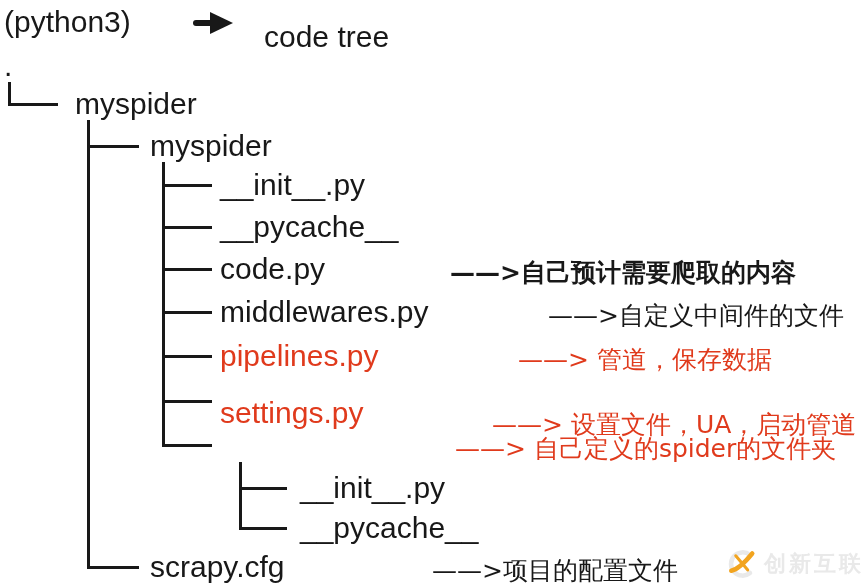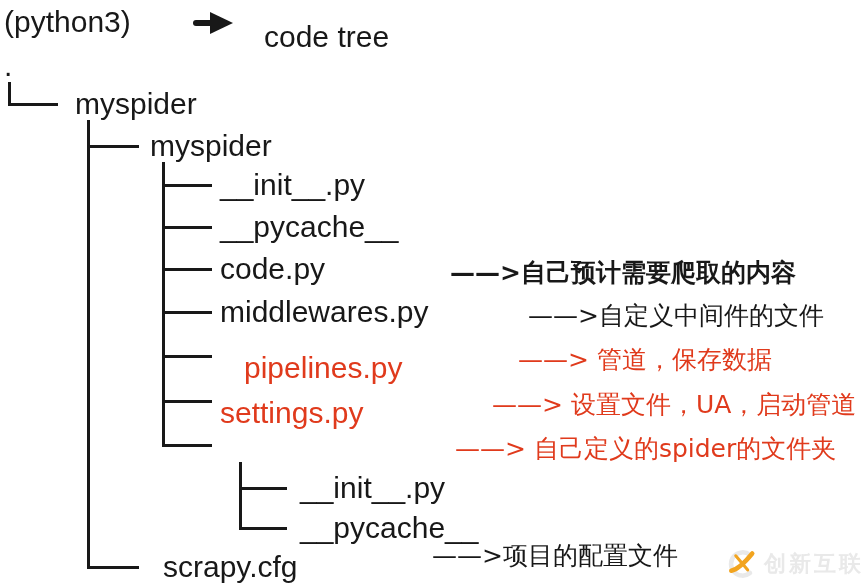--- a/index.html
+++ b/index.html
@@ -79,32 +79,32 @@
   <div class="hline" style="left:239px;top:527px;width:48px;"></div>
 
   <div class="hline" style="left:87px;top:566px;width:52px;"></div>
 
   <span class="abs mono" style="left:75px;top:88px;">myspider</span>
   <span class="abs mono" style="left:150px;top:130px;">myspider</span>
   <span class="abs mono" style="left:220px;top:169px;">__init__.py</span>
   <span class="abs mono" style="left:220px;top:211px;">__pycache__</span>
   <span class="abs mono" style="left:220px;top:253px;">code.py</span>
   <span class="abs mono" style="left:220px;top:296px;">middlewares.py</span>
-  <span class="abs mono red" style="left:220px;top:352px;margin-left:24px;">pipelines.py</span>
+  <span class="abs mono red" style="left:220px;top:340px;">pipelines.py</span>
   <span class="abs mono red" style="left:220px;top:397px;">settings.py</span>
   <span class="abs mono" style="left:300px;top:472px;">__init__.py</span>
   <span class="abs mono" style="left:300px;top:512px;">__pycache__</span>
-  <span class="abs mono" style="left:150px;top:551px;margin-left:13px;">scrapy.cfg</span>
+  <span class="abs mono" style="left:150px;top:551px;">scrapy.cfg</span>
 
   <span class="abs note" style="left:450px;top:258px;font-weight:bold;">——&gt;自己预计需要爬取的内容</span>
-  <span class="abs note" style="left:528px;top:301px;text-align:right;">——&gt;自定义中间件的文件</span>
+  <span class="abs note" style="left:548px;top:301px;text-align:right;">——&gt;自定义中间件的文件</span>
   <span class="abs note red" style="left:518px;top:345px;">——&gt; 管道，保存数据</span>
-  <span class="abs note red" style="left:492px;top:390px;">——&gt; 设置文件，UA，启动管道</span>
+  <span class="abs note red" style="left:492px;top:410px;">——&gt; 设置文件，UA，启动管道</span>
   <span class="abs note red" style="left:455px;top:434px;">——&gt; 自己定义的spider的文件夹</span>
-  <span class="abs note" style="left:432px;top:541px;">——&gt;项目的配置文件</span>
+  <span class="abs note" style="left:432px;top:556px;">——&gt;项目的配置文件</span>
 
   <div class="logo">
     <svg width="40" height="40" viewBox="0 0 40 40">
       <path d="M32 8 A 15.5 15.5 0 1 0 32 32" stroke="#e9e9e9" stroke-width="6" fill="none" stroke-linecap="round"></path>
       <path d="M13 9 L29 28" stroke="#f2a41f" stroke-width="4" stroke-linecap="round"></path>
       <path d="M7 29 C 16 27 26 17 35 6" stroke="#f2a41f" stroke-width="6" fill="none" stroke-linecap="round"></path>
     </svg>
     <span class="logo-text">创新互联</span>
   </div>
 

